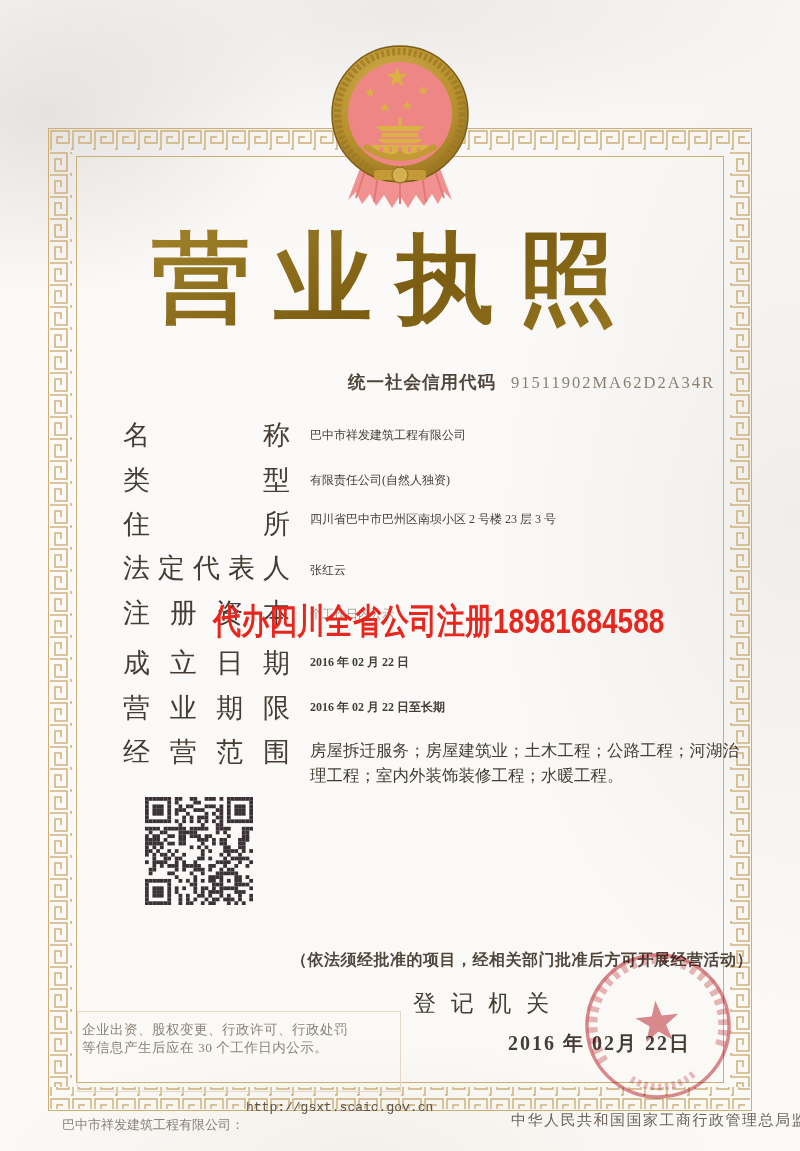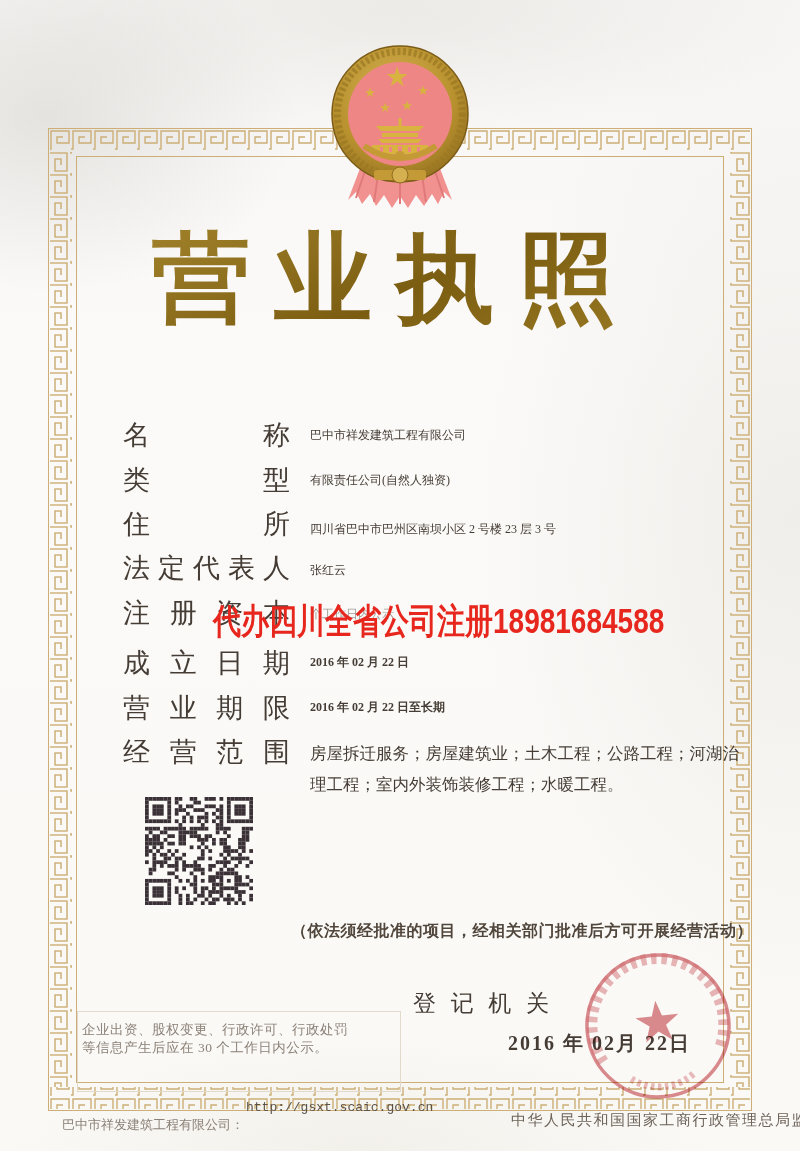--- a/index.html
+++ b/index.html
@@ -31,37 +31,37 @@
   
   .code-line{left:348px;top:370px;display:flex;gap:15px;align-items:baseline;white-space:nowrap;}
   .code-label{font-size:17.5px;font-weight:700;color:#51463c;letter-spacing:1px;}
   .code-value{font-size:16.5px;color:#8b7f73;letter-spacing:2px;font-weight:500;}
   
   .row{position:absolute;left:123px;z-index:2;}
   .flabel{width:167px;font-size:27px;font-weight:500;color:#453d35;display:flex;justify-content:space-between;line-height:1.15;}
   .fvalue{position:absolute;left:187px;font-size:12px;font-weight:500;color:#453d35;white-space:nowrap;line-height:1.2;}
   .r0{top:420px}.r0 .fvalue{top:8px}
   .r1{top:465px}.r1 .fvalue{top:8px}
-  .r2{top:509px}.r2 .fvalue{top:13px}
+  .r2{top:509px}.r2 .fvalue{top:3px}
   .r3{top:553px}.r3 .fvalue{top:10px}
   .r4{top:598px}.r4 .fvalue{top:9px;opacity:.5}
   .r5{top:648px}.r5 .fvalue{top:7px;font-weight:600}
   .r6{top:693px}.r6 .fvalue{top:7px;font-weight:600}
-  .r7{top:737px}.r7 .fvalue{top:1px;width:435px;white-space:normal;font-size:16.5px;line-height:31px;font-weight:500}
+  .r7{top:737px}.r7 .fvalue{top:1px;width:435px;white-space:normal;font-size:16.5px;line-height:25px;font-weight:500}
   
   .watermark{
     left:213px;top:598px;z-index:6;white-space:nowrap;
     font-family:"Liberation Sans","DejaVu Sans",sans-serif;
     font-size:35px;font-weight:700;color:#e7271d;
     transform:scaleX(.8);transform-origin:0 50%;letter-spacing:0;
   }
   
   .qr{left:145px;top:797px;width:108px;height:108px;}
   
-  .note{left:291px;top:921px;font-size:16px;font-weight:600;color:#51463c;letter-spacing:.5px;white-space:nowrap;}
+  .note{left:291px;top:950px;font-size:16px;font-weight:600;color:#51463c;letter-spacing:.5px;white-space:nowrap;}
   
   .reg-label{left:413px;top:988px;width:136px;font-size:23px;font-weight:500;display:flex;justify-content:space-between;color:#453d35;}
   .reg-date{left:508px;top:1030px;font-size:20px;font-weight:700;letter-spacing:2px;color:#453d35;white-space:nowrap;}
   .seal{left:570px;top:938px;width:176px;height:176px;z-index:5;mix-blend-mode:multiply;opacity:.9;transform:rotate(-6deg);pointer-events:none;}
   
   .annual-box{left:77px;top:1011px;width:322px;height:79px;border:1px solid #e2d9ca;}
   .annual{left:82px;top:1021px;font-size:13.5px;line-height:17.5px;color:#8b8177;letter-spacing:.5px;white-space:nowrap;}
   
   .footer-url{left:246px;top:1100px;font-family:"Liberation Mono","DejaVu Sans Mono",monospace;font-size:13px;color:#5c5248;white-space:nowrap;}
   .footer-label{left:62px;top:1116px;font-size:13px;color:#8b8177;white-space:nowrap;}
@@ -127,20 +127,24 @@
     </g>
     <path d="M46,106 Q82,130 118,106" fill="none" stroke="#c49a37" stroke-width="6"></path>
     <circle cx="82" cy="116" r="5" fill="#c49a37"></circle>
 
     <rect x="56" y="130" width="52" height="10" rx="3" fill="#c49a37"></rect>
     <circle cx="82" cy="135" r="8" fill="#d4b050" stroke="#8f6b1c" stroke-width="1"></circle>
   </svg>
 
   <div class="layer title">营业执照</div>
 
+  <div class="layer code-line">
+    <span class="code-label">统一社会信用代码</span>
+    <span class="code-value">91511902MA62D2A34R</span>
+  </div>
 
   <div class="row r0">
     <div class="flabel char-justify">
         <span>名</span>
         <span>称</span>
       </div>
     <div class="fvalue">巴中市祥发建筑工程有限公司</div>
   </div>
   <div class="row r1">
     <div class="flabel char-justify">

